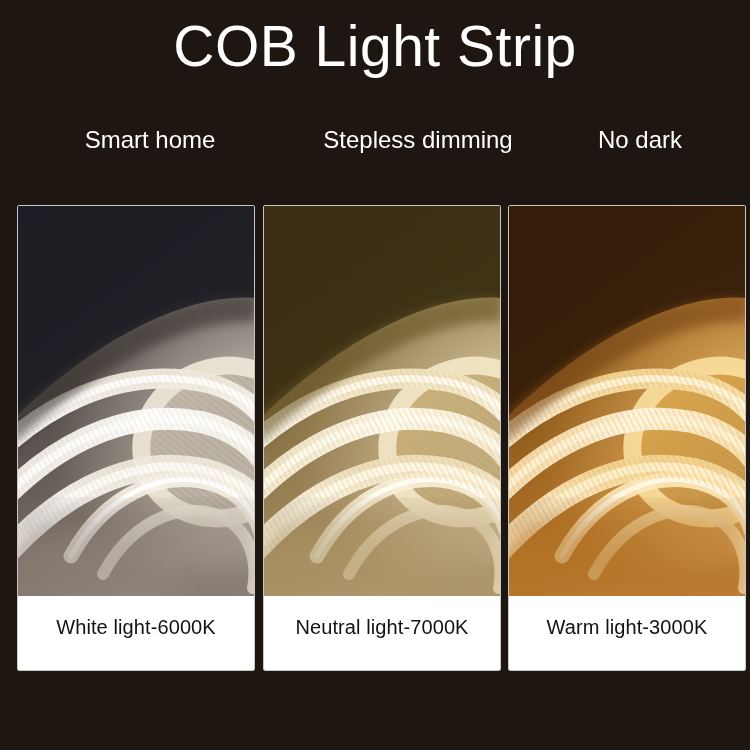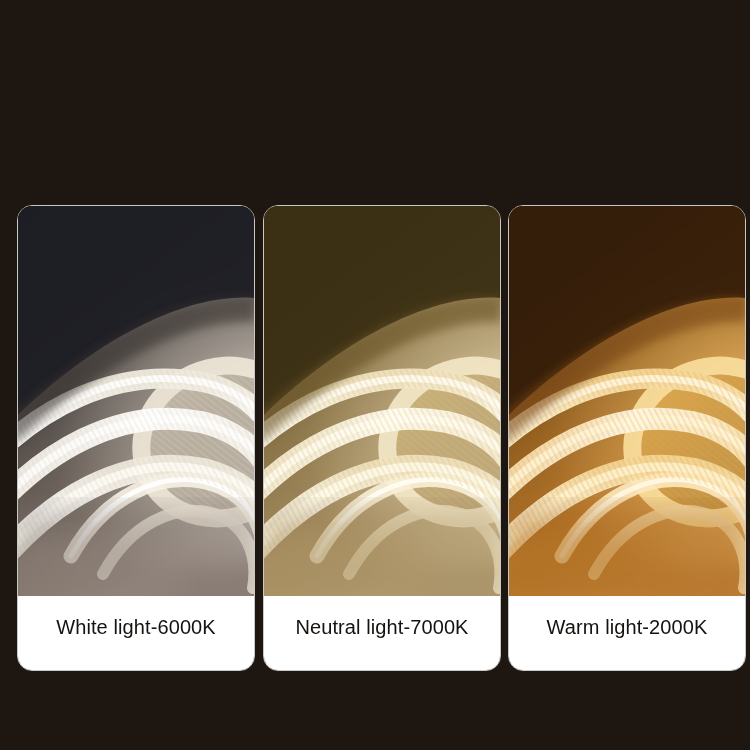--- a/index.html
+++ b/index.html
@@ -62,21 +62,21 @@
     top: 205px;
     left: 17px;
     width: 718px;
     height: 466px;
   }
   .product-card {
     position: absolute;
     top: 0;
     width: 238px;
     height: 466px;
-    border-radius: 15px;
+    border-radius: 2px;
     border: 1px solid #c9c7c4;
     box-sizing: border-box;
     overflow: hidden;
     background: #15110d;
   }
   .product-card.c0 { left: 0px; }
   .product-card.c1 { left: 246px; }
   .product-card.c2 { left: 491px; }
 
   .card-photo {
@@ -107,20 +107,28 @@
     font-weight: 400;
     white-space: nowrap;
     letter-spacing: 0.1px;
   }
 </style>
 </head>
 <body>
 
 <div id="page">
 
+  <div id="header-block">
+    <div id="page-title">COB Light Strip</div>
+    <div id="feature-row">
+      <div class="feature-item f0">Smart home</div>
+      <div class="feature-item f1">Stepless dimming</div>
+      <div class="feature-item f2">No dark</div>
+    </div>
+  </div>
 
   <div id="card-row">
 
     <div class="product-card c0">
       <div class="card-photo">
         <svg viewBox="0 0 238 390" preserveAspectRatio="xMidYMid slice">
           <defs>
             <linearGradient id="bgW" x1="0" y1="0" x2="0.45" y2="1">
               <stop offset="0%" stop-color="#22232c"></stop>
               <stop offset="26%" stop-color="#2e2b2e"></stop>
@@ -373,18 +381,18 @@
 
             <path d="M 0 0 L 238 0 L 238 92 C 160 86 64 146 -4 214 Z" fill="#351d09" opacity="0.95"></path>
             <path d="M -10 214 C 62 146 158 86 238 92 L 238 116 C 164 112 70 170 -2 238 Z" fill="#7a4716" opacity="0.6" filter="url(#blurR)"></path>
 
             <rect x="0" y="300" width="238" height="90" fill="#a5661f" opacity="0.36" filter="url(#blurR2)"></rect>
             <ellipse cx="60" cy="372" rx="110" ry="46" fill="#b97a2c" opacity="0.33" filter="url(#blurR2)"></ellipse>
           </g>
         </svg>
       </div>
       <div class="card-caption">
-        <span class="card-caption-text">Warm light-2000K</span>
+        <span class="card-caption-text">Warm light-3000K</span>
       </div>
     </div>
 
   </div>
 </div>
 
 </body></html>

